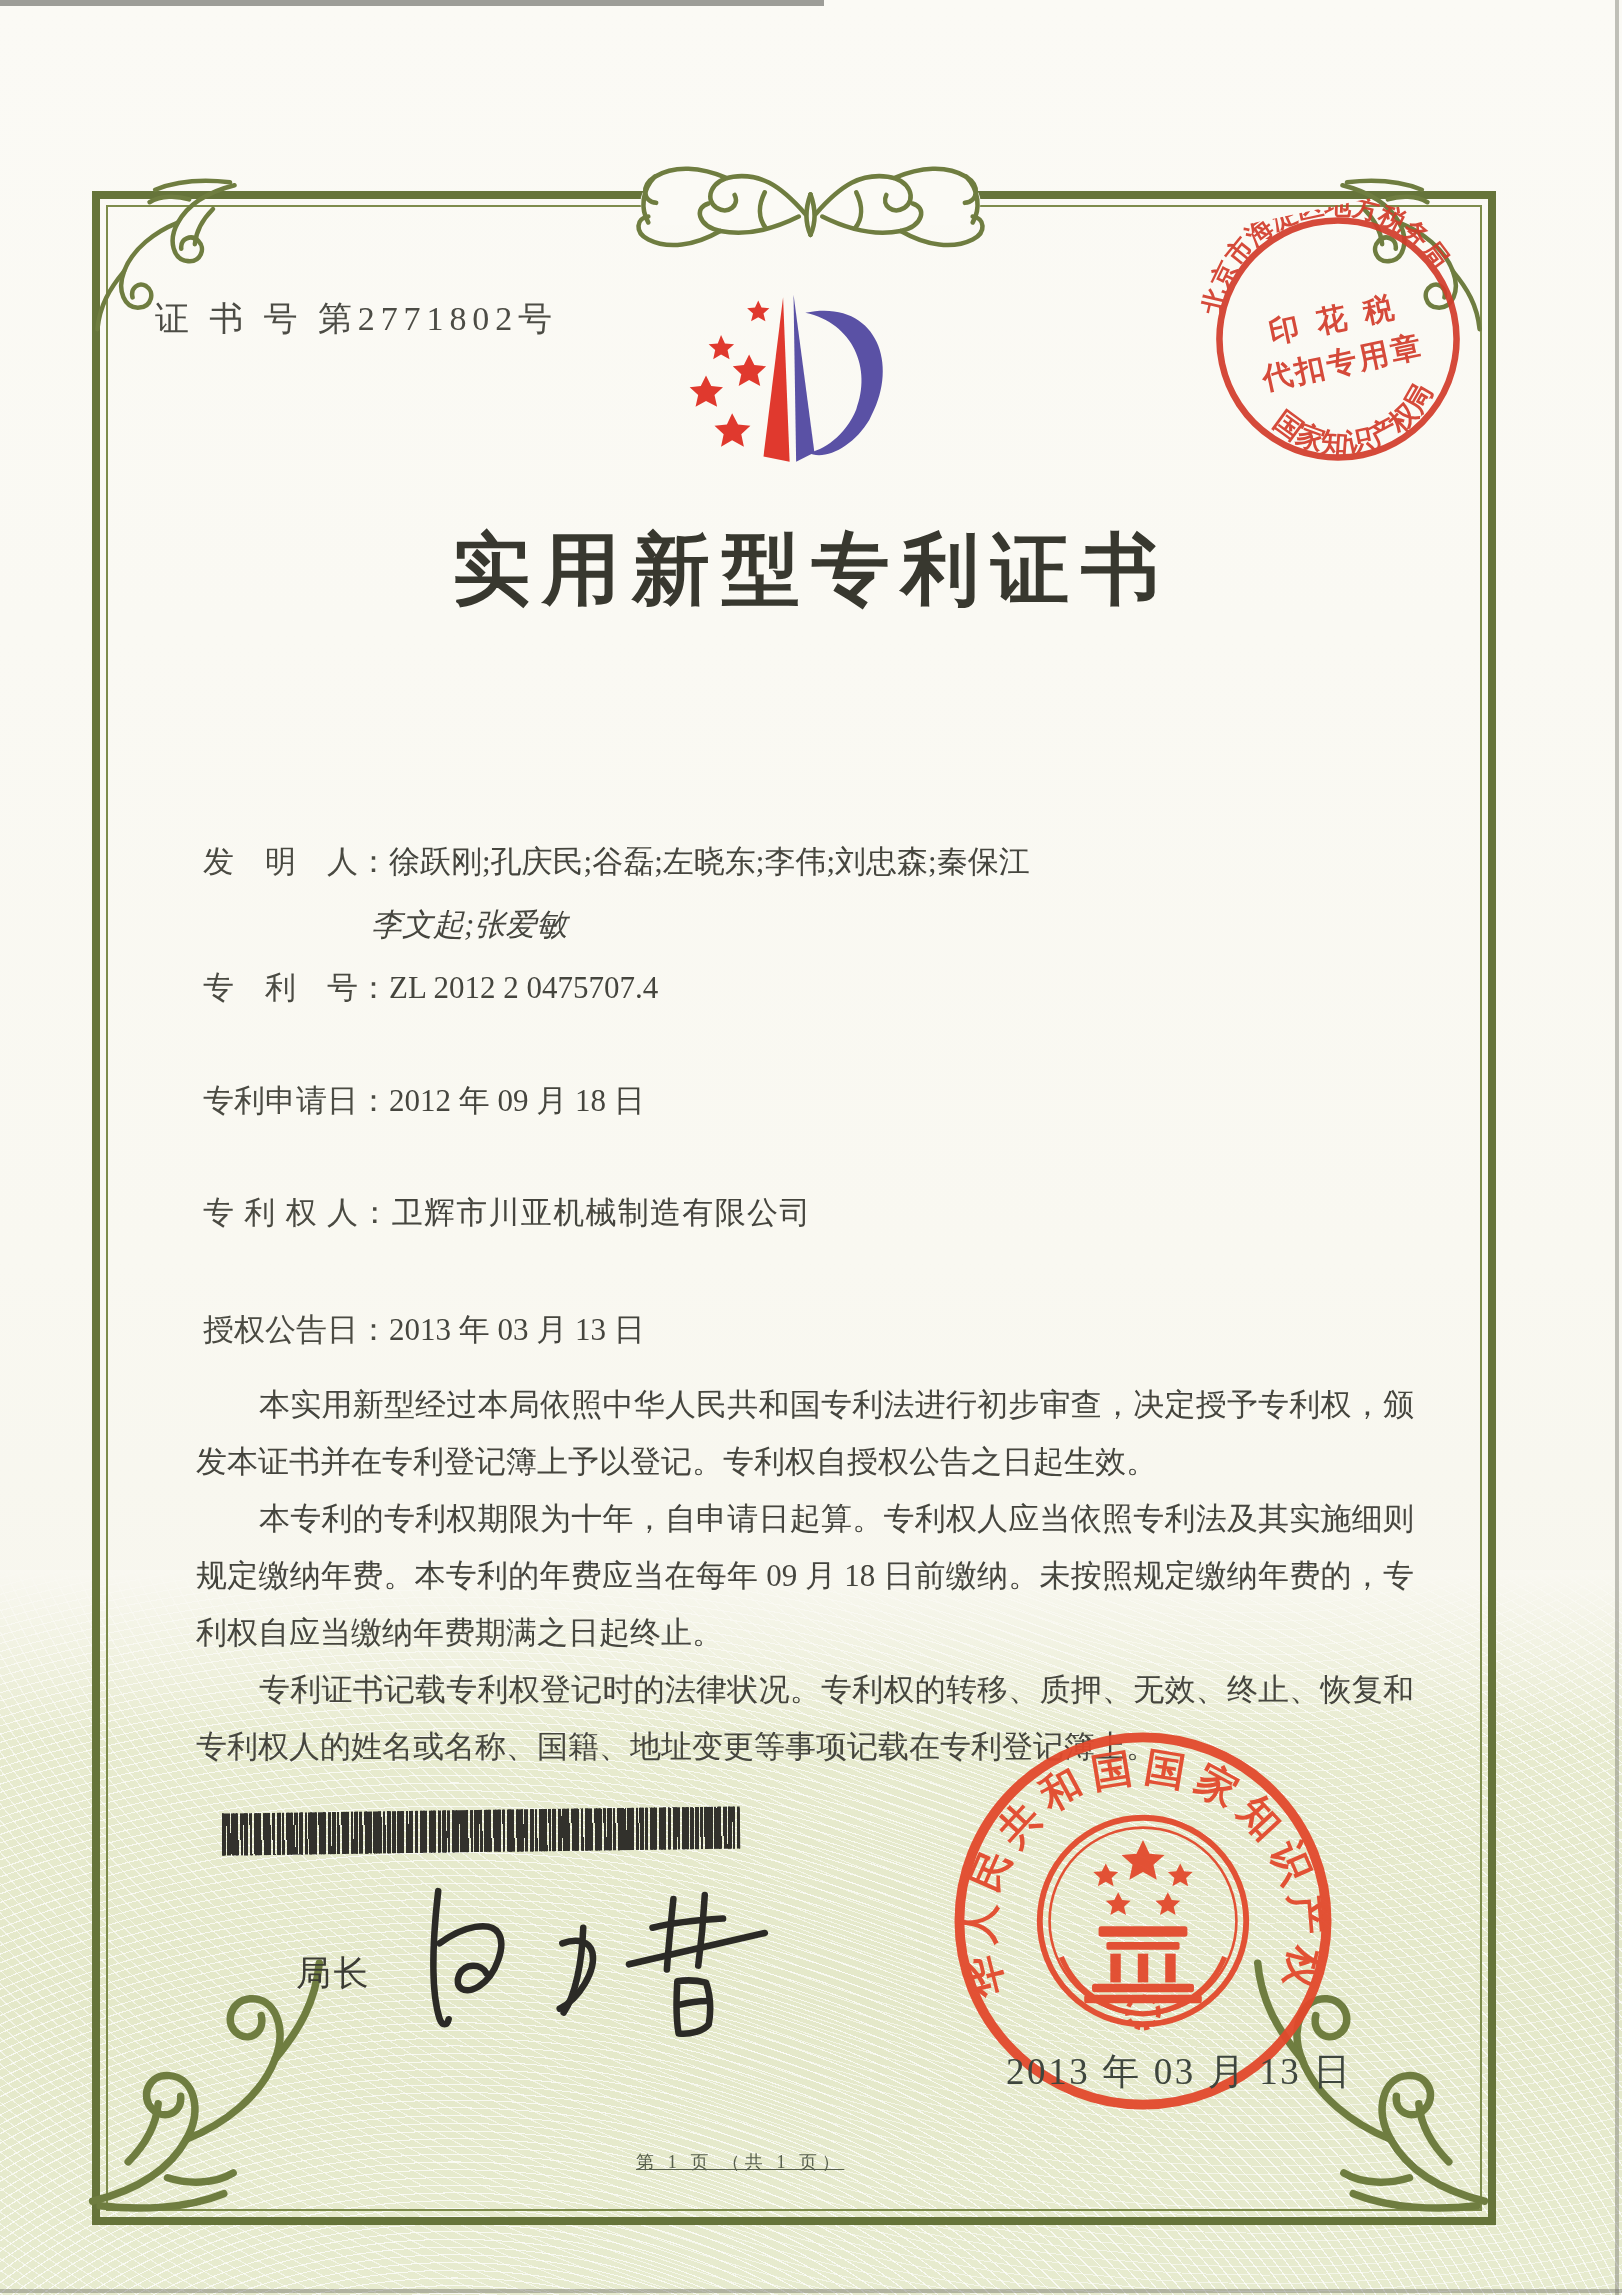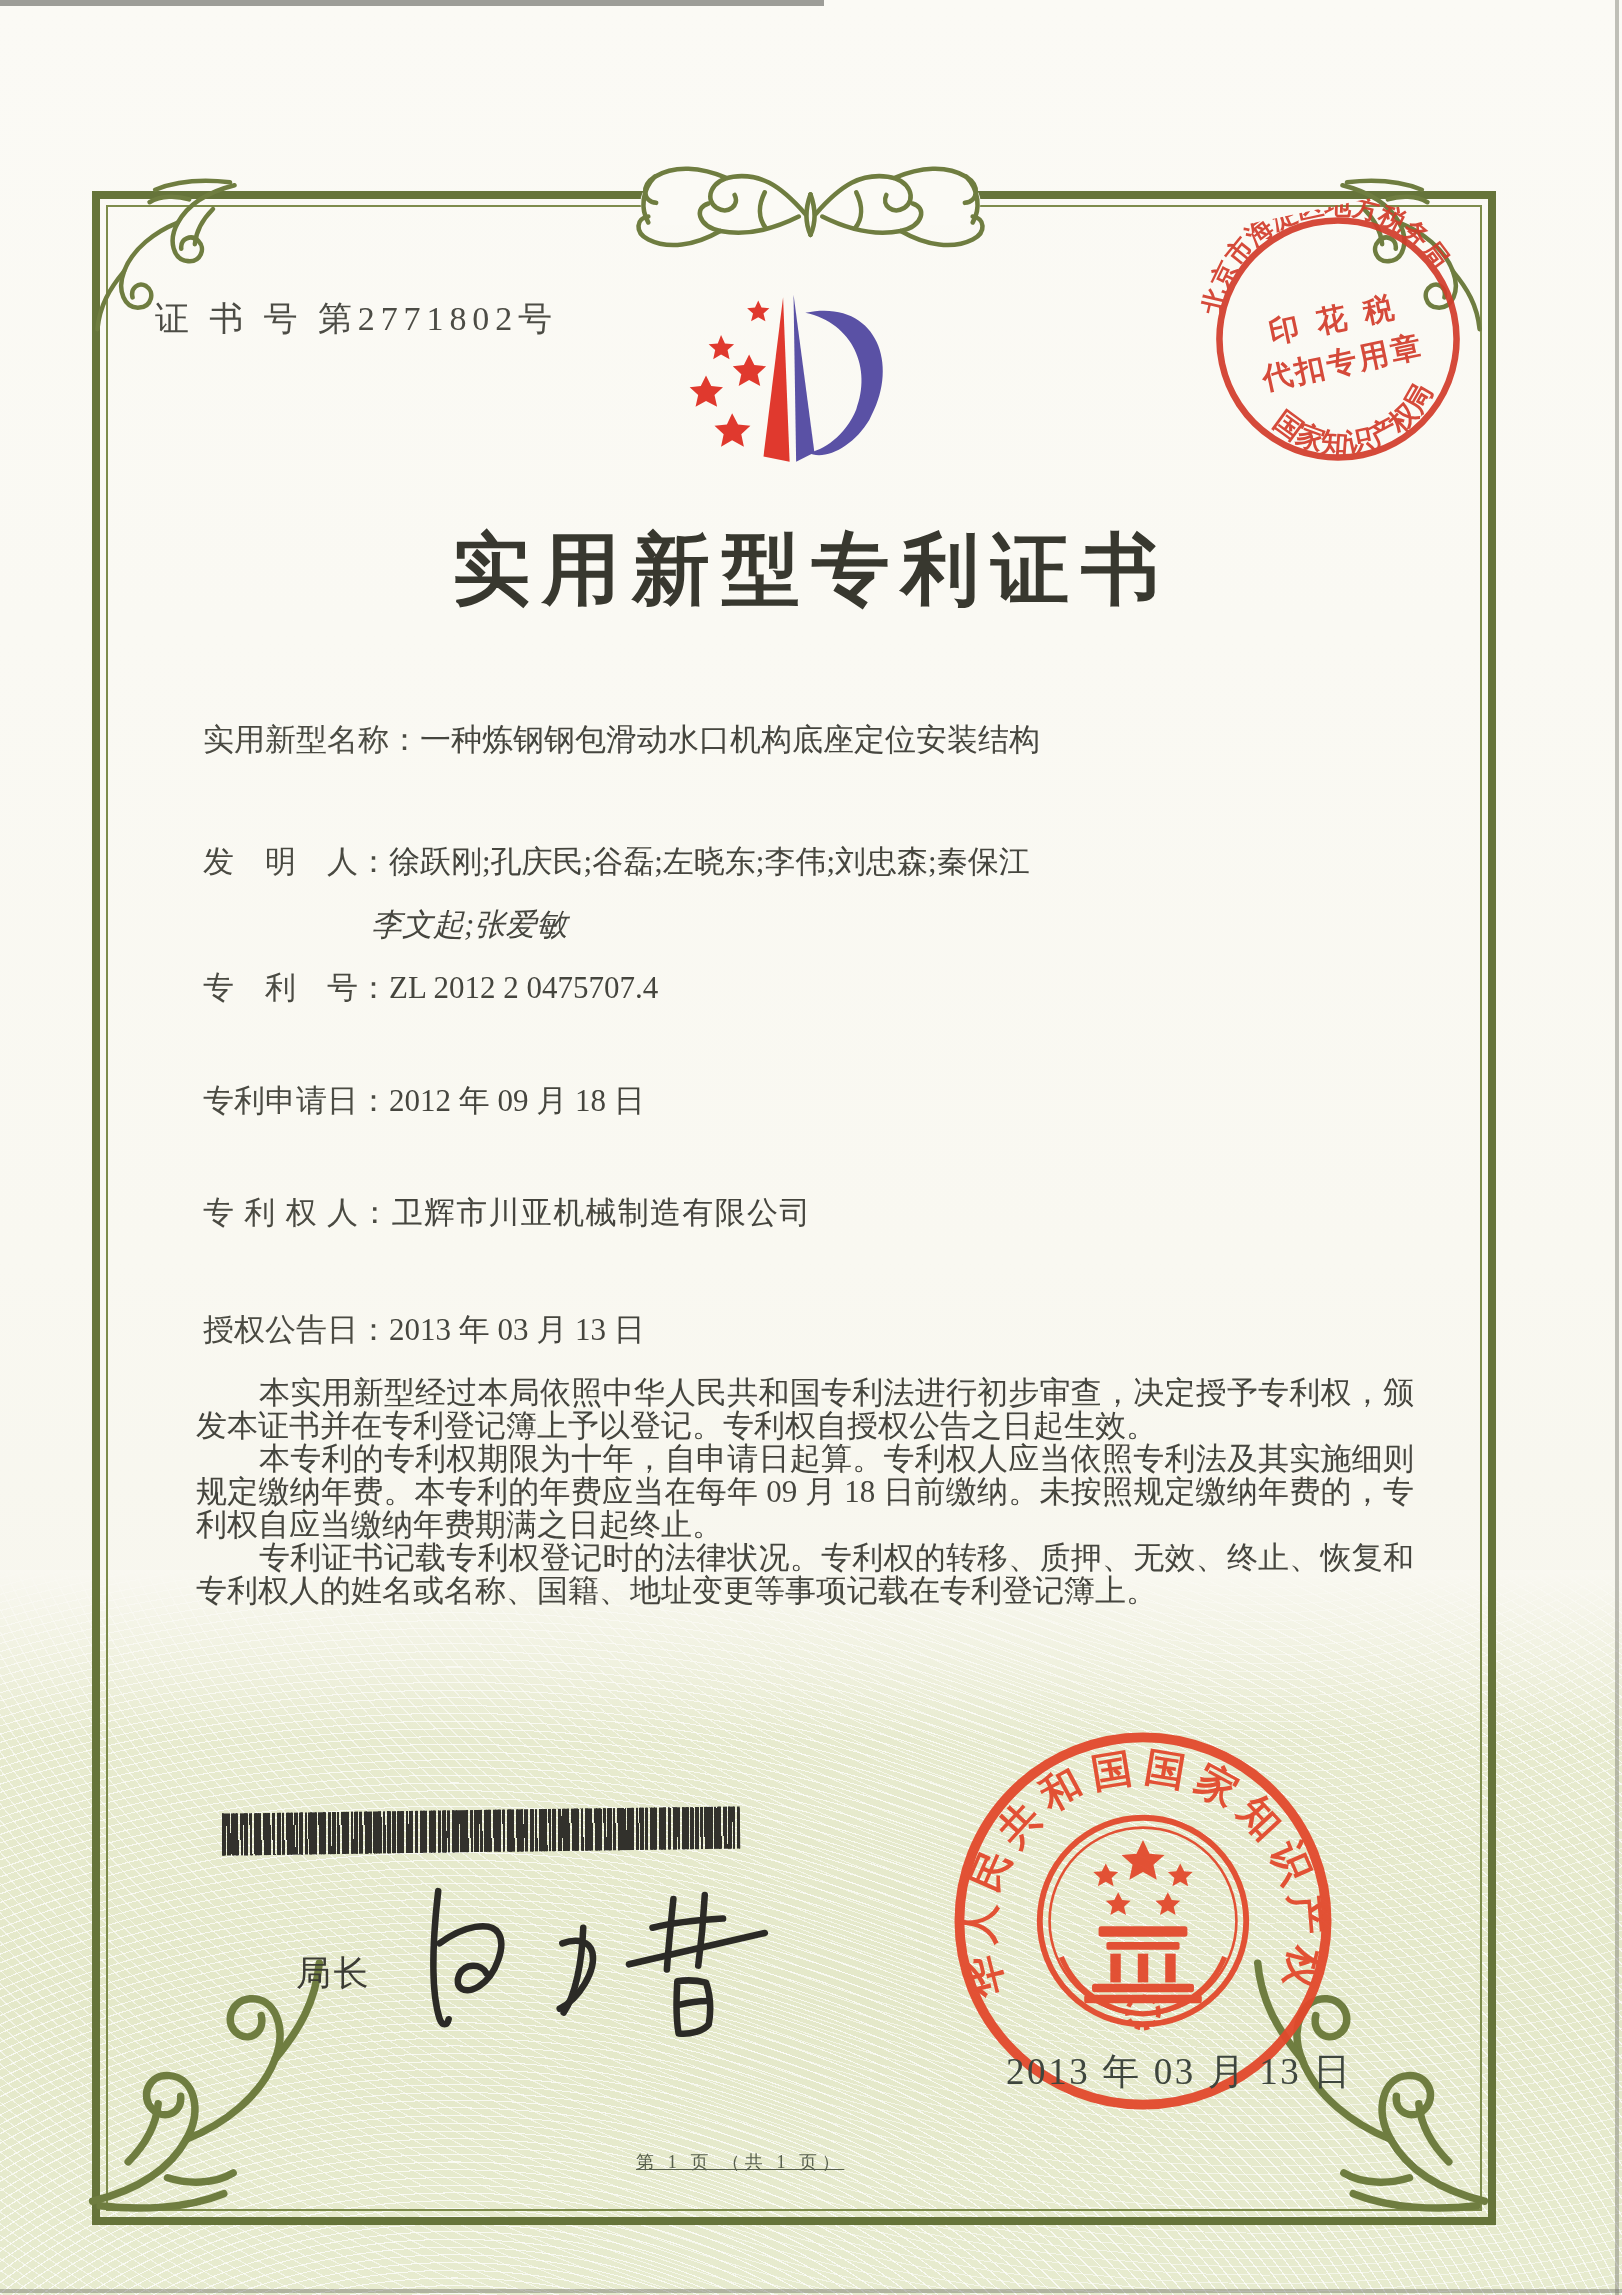--- a/index.html
+++ b/index.html
@@ -40,21 +40,21 @@
   .row{position:absolute;left:203px;font-size:31px;color:#45453e;z-index:3;white-space:nowrap;}
   .row .lbl{color:#4a4a42;}
   .r-name{top:719px;}
   .r-inv1{top:841px;}
   .r-inv2{top:904px;left:371px;font-style:italic;}
   .r-pno{top:967px;text-align:right;}
   .r-file{top:1080px;}
   .r-ptee{top:1192px;letter-spacing:1.3px;}
   .r-grant{top:1309px;}
   .body-text{position:absolute;left:196px;top:1376px;width:1218px;z-index:3;
-    font-size:31px;line-height:33px;text-align:justify;color:#45453e;}
+    font-size:31px;line-height:57px;text-align:justify;color:#45453e;}
   .body-text p{margin:0;text-indent:63px;}
   
   .barcode{position:absolute;left:222px;top:1810px;width:518px;height:42px;z-index:3;
     transform:rotate(-.8deg);
     background-image:
       repeating-linear-gradient(90deg,#32312c 0 2.6px,rgba(0,0,0,0) 2.6px 4.6px),
       repeating-linear-gradient(90deg,#32312c 0 1.3px,rgba(0,0,0,0) 1.3px 7.2px),
       repeating-linear-gradient(90deg,#32312c 0 3.9px,rgba(0,0,0,0) 3.9px 11px);}
   
   .director{position:absolute;left:296px;top:1950px;font-size:35px;letter-spacing:2.6px;color:#3c3c35;z-index:3;}
@@ -176,21 +176,20 @@
       <text fill="#d23c2b" font-size="42" font-weight="bold">
         <textPath href="#taxArcBot" startOffset="50%" text-anchor="middle">国家知识产权局</textPath>
       </text>
       <text x="200" y="185" text-anchor="middle" fill="#d23c2b" font-size="46" font-weight="bold" letter-spacing="8">印 花 税</text>
       <text x="200" y="252" text-anchor="middle" fill="#d23c2b" font-size="46" font-weight="bold" letter-spacing="4">代扣专用章</text>
     </svg>
   </div>
 
   <div class="title">实用新型专利证书</div>
 
-  <div class="row r-name"><span class="lbl">实用新型名称：</span><span>一种炼钢钢包滑动水口机构底座定位安装结构</span></div>
 
   <div class="row r-inv1"><span class="lbl">发　明　人：</span><span>徐跃刚;孔庆民;谷磊;左晓东;李伟;刘忠森;秦保江</span></div>
   <div class="row r-inv2"><span>李文起;张爱敏</span></div>
 
   <div class="row r-pno"><span class="lbl">专　利　号：</span><span>ZL 2012 2 0475707.4</span></div>
 
   <div class="row r-file"><span class="lbl">专利申请日：</span><span>2012 年 09 月 18 日</span></div>
 
   <div class="row r-ptee"><span class="lbl">专 利 权 人：</span><span>卫辉市川亚机械制造有限公司</span></div>
 

